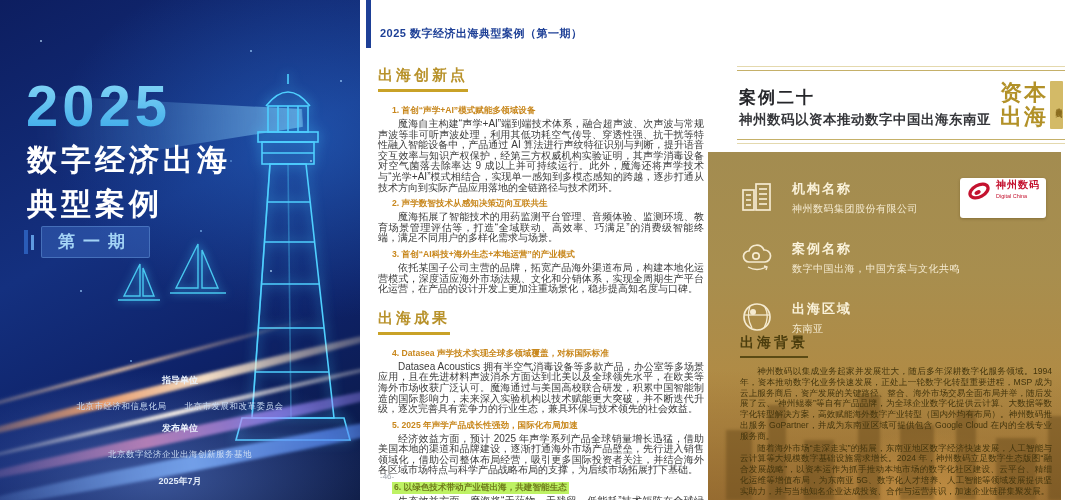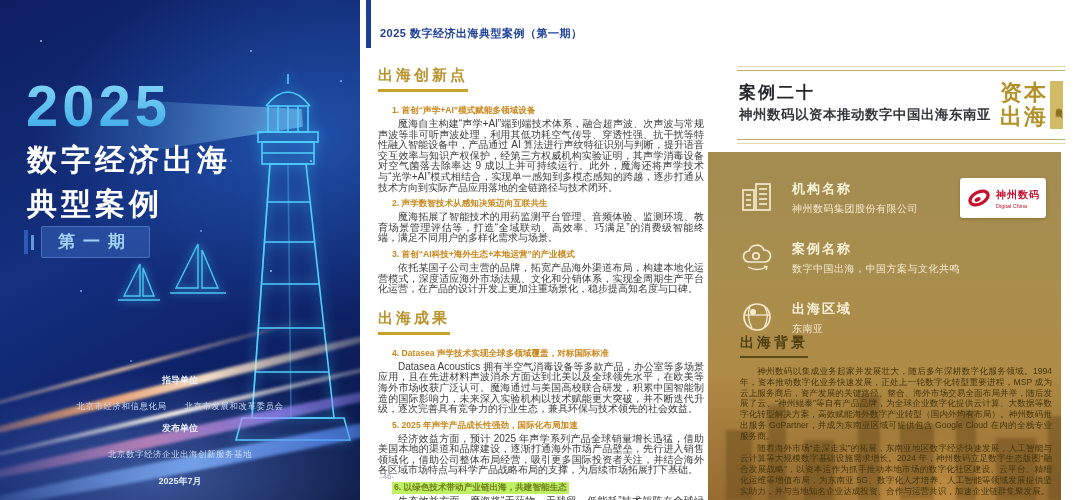--- a/index.html
+++ b/index.html
@@ -56,42 +56,42 @@
     border-bottom:3px solid #c9a227; padding-bottom:4px; margin:8px 0 8px 0; }
   .item-title { font-size:8.6px; font-weight:700; color:#c8871c; margin:5px 0 2px 14px; }
   .item-title.hl { display:inline-block; background:#bef264; color:#6f7c1d; padding:0 2px; }
   .item-body { font-size:10px; line-height:10.6px; color:#3a3a3a; text-align:justify; text-indent:2em; }
   .pagenum { position:absolute; left:380px; top:472px; font-size:8px; color:#9aa0a8; }
 
   
   .case-header { position:absolute; left:737px; top:66px; width:328px; }
   .hline { height:1px; background:#c5b069; }
   .hline.light { background:#e4d9ae; }
-  .case-inner { display:flex; justify-content:space-between; align-items:flex-start; padding:10px 2px 10px 2px; }
+  .case-inner { display:flex; justify-content:space-between; align-items:flex-end; padding:10px 2px 10px 2px; }
   .case-num { font-size:17px; font-weight:800; color:#25262a; letter-spacing:2px; }
   .case-title { font-size:13.5px; font-weight:800; color:#35363a; margin-top:2px; letter-spacing:.5px; }
   .case-tag { display:flex; align-items:stretch; }
   .tag-chars { display:grid; grid-template-columns:auto auto; column-gap:2px; line-height:24px;
     font-size:22px; font-weight:800; color:#b29128; letter-spacing:0; }
   .tag-ribbon { width:13px; margin-left:4px; background:#d3ba67; border-radius:1px; color:#8a6d1f;
     writing-mode:vertical-rl; font-size:6.5px; letter-spacing:1px; text-align:center; padding:2px 0; font-weight:700; }
 
   .golden { position:absolute; left:708px; top:152px; width:353px; height:348px; overflow:hidden;
     background: linear-gradient(180deg,#a38c50 0%, #a88e4e 35%, #b08b45 65%, #ad8340 100%); }
   .city-overlay { position:absolute; left:0; bottom:0; width:100%; height:130px;
     background: linear-gradient(180deg, rgba(150,110,50,0) 0%, rgba(150,108,48,.40) 45%, rgba(135,92,38,.6) 100%); }
   .city-glow { position:absolute; left:90px; bottom:-20px; width:260px; height:90px;
     background: radial-gradient(ellipse at 50% 80%, rgba(235,175,85,.55), rgba(0,0,0,0) 70%); }
   .bld { position:absolute; bottom:0; background:rgba(105,75,28,.5); filter:blur(1.5px); }
   .info-row { position:absolute; left:32px; display:flex; align-items:flex-start; }
   .info-icon { width:34px; height:34px; margin-right:18px; }
   .info-label { font-size:13px; font-weight:800; color:#faf2da; letter-spacing:2px; }
   .info-value { font-size:10px; color:#f4ead0; margin-top:4px; letter-spacing:.5px; }
   .logo-box { position:absolute; left:252px; top:26px; width:86px; height:40px; background:#fff; border-radius:3px;
-    display:flex; align-items:center; justify-content:center; box-shadow:0 1px 3px rgba(60,40,0,.3); }
+    display:flex; align-items:flex-start; justify-content:center; box-shadow:0 1px 3px rgba(60,40,0,.3); }
   .logo-text { margin-left:4px; }
   .logo-cn { font-size:10px; font-weight:800; color:#c4122f; letter-spacing:1px; }
   .logo-en { font-size:5.5px; color:#c4122f; margin-top:1px; }
   .bg-head { position:absolute; left:32px; top:182px; display:inline-block; font-size:14px; font-weight:800;
     color:#4c3e0e; letter-spacing:3px; border-bottom:2px solid #5a4a14; padding-bottom:4px; }
   .bg-paras { position:absolute; left:32px; top:214px; width:312px; }
   .bg-paras p { font-size:8.6px; line-height:10.8px; color:#43350d; text-align:justify; text-indent:2em; margin-bottom:1px; }
 </style>
 </head>
 <body>

